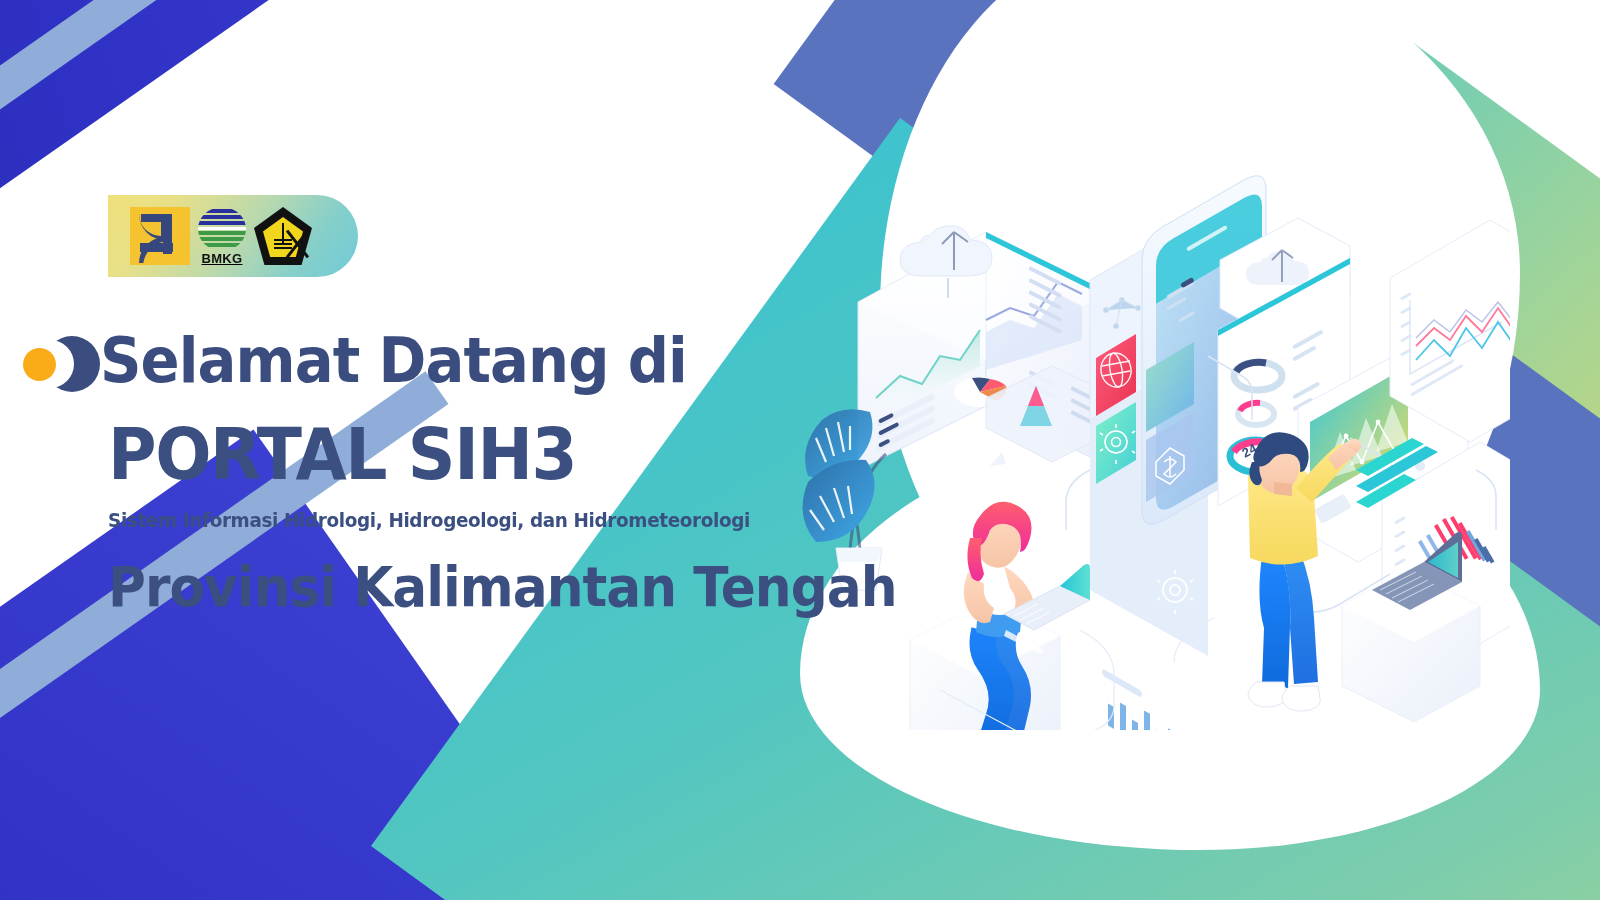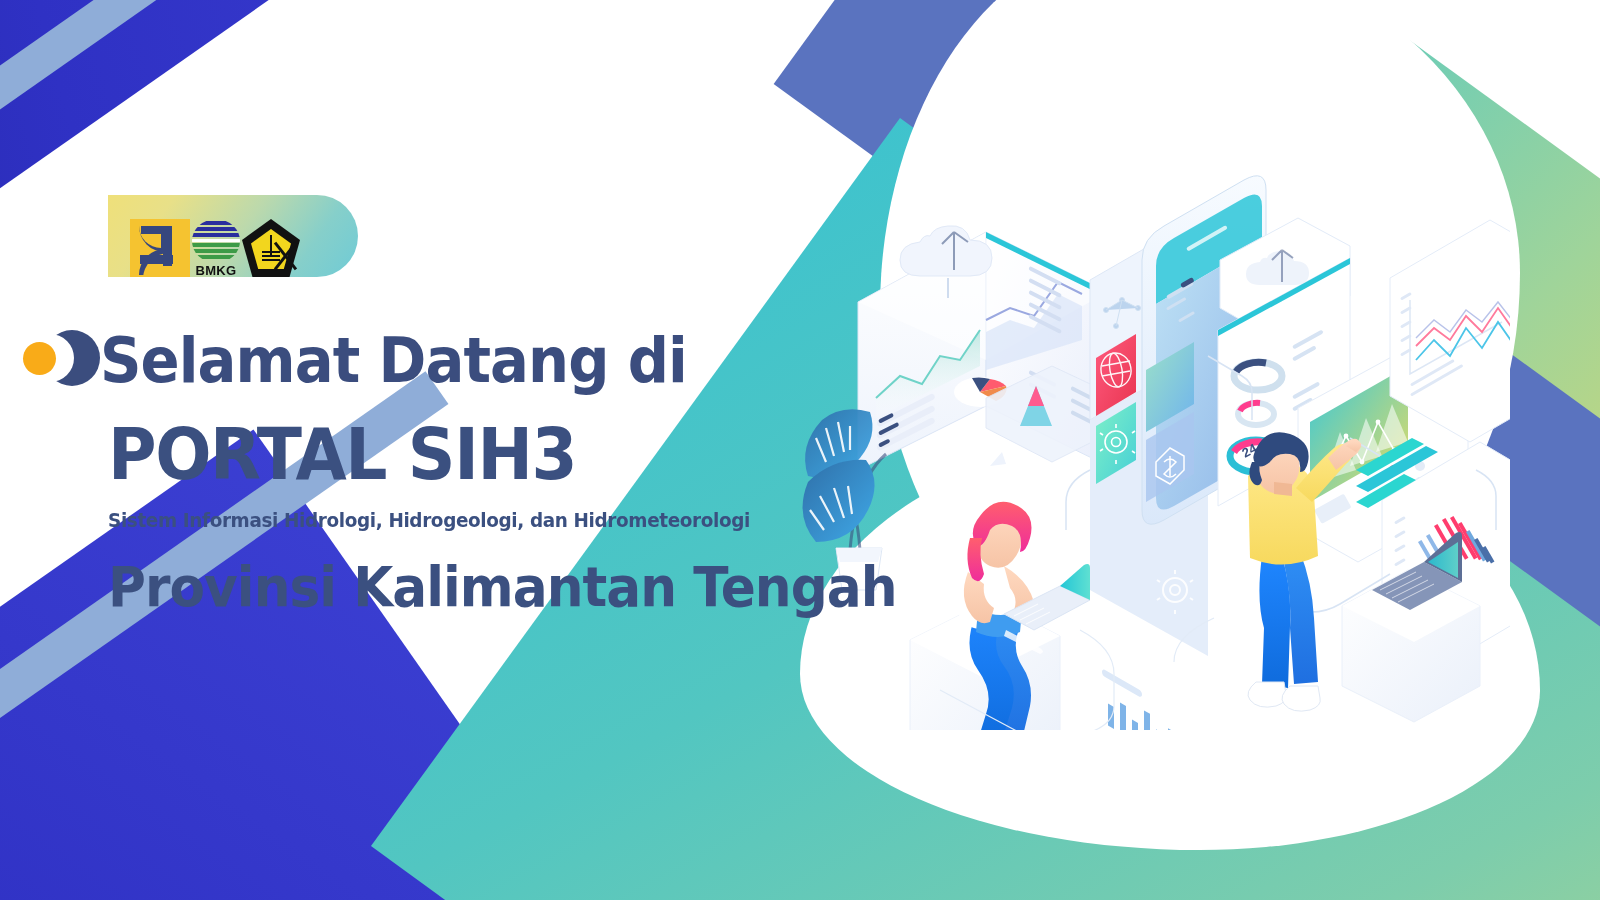--- a/index.html
+++ b/index.html
@@ -61,21 +61,21 @@
     position:absolute;left:880px;top:-60px;width:640px;height:740px;
     background:#ffffff;
     border-radius:40% 60% 55% 45% / 50% 45% 55% 50%;
   }
 
   
   #logo-pill{
     position:absolute;left:108px;top:195px;width:250px;height:82px;
     border-radius:0 41px 41px 0;
     background:linear-gradient(125deg,#efe07a 0%,#e8e088 22%,#bcd9ac 52%,#86cfca 78%,#6fcbd6 100%);
-    display:flex;align-items:flex-end;gap:2px;padding-left:22px;box-sizing:border-box;
+    display:flex;align-items:center;gap:8px;padding-left:22px;box-sizing:border-box;text-decoration:underline;
   }
   .logo-slot{display:flex;flex-direction:column;align-items:center;justify-content:center;}
 
   
   .logo-pu{width:60px;height:58px;background:#f5c330;position:relative;overflow:hidden;}
   .logo-pu .g1{position:absolute;left:11px;top:7px;width:30px;height:8px;background:#36477e;}
   .logo-pu .g2{position:absolute;left:33px;top:7px;width:9px;height:40px;background:#36477e;}
   .logo-pu .g3{position:absolute;left:10px;top:36px;width:33px;height:9px;background:#36477e;}
   .logo-pu .arc1{position:absolute;left:9px;top:7px;width:26px;height:26px;border-radius:0 0 0 26px;background:#36477e;}
   .logo-pu .arc1b{position:absolute;left:9px;top:7px;width:22px;height:22px;border-radius:0 0 0 22px;background:#f5c330;}
@@ -94,21 +94,21 @@
   .esdm-inner{position:absolute;left:9px;top:10px;right:9px;bottom:8px;background:#f2d61e;clip-path:polygon(50% 0%,100% 36%,82% 100%,18% 100%,0% 36%);}
   .esdm-core{position:absolute;left:16px;top:16px;right:16px;bottom:14px;}
   .esdm-core:before{content:"";position:absolute;left:48%;top:0;width:2px;height:70%;background:#111;}
   .esdm-core:after{content:"";position:absolute;left:4px;bottom:2px;right:4px;height:2px;background:#111;box-shadow:0 -4px 0 #111,0 -8px 0 #111;}
   .esdm-x1,.esdm-x2{position:absolute;width:3px;height:34px;background:#111;top:4px;left:26px;}
   .esdm-x1{transform:rotate(38deg);} .esdm-x2{transform:rotate(-38deg);}
 
   
   #text-block{position:absolute;left:0;top:0;width:860px;}
 
-  #welcome-row{position:absolute;left:18px;top:330px;display:flex;align-items:flex-start;}
+  #welcome-row{position:absolute;left:18px;top:330px;display:flex;align-items:flex-end;}
   #bullet-icon{position:relative;width:72px;height:56px;flex:0 0 auto;}
   #bullet-icon .moon{position:absolute;left:26px;top:0;width:56px;height:56px;border-radius:50%;background:#3b4d7e;}
   #bullet-icon .notch{position:absolute;left:8px;top:4px;width:48px;height:48px;border-radius:50%;background:#ffffff;}
   #bullet-icon .dot{position:absolute;left:5px;top:12px;width:33px;height:33px;border-radius:50%;background:#f9ab18;}
 
   #welcome-text{
     font-family:"DejaVu Sans","Liberation Sans",sans-serif;
     font-weight:bold;font-size:62px;line-height:1;color:#3b4d7e;
     letter-spacing:-1px;margin-left:10px;white-space:nowrap;
     transform:scaleX(.93);transform-origin:left center;

